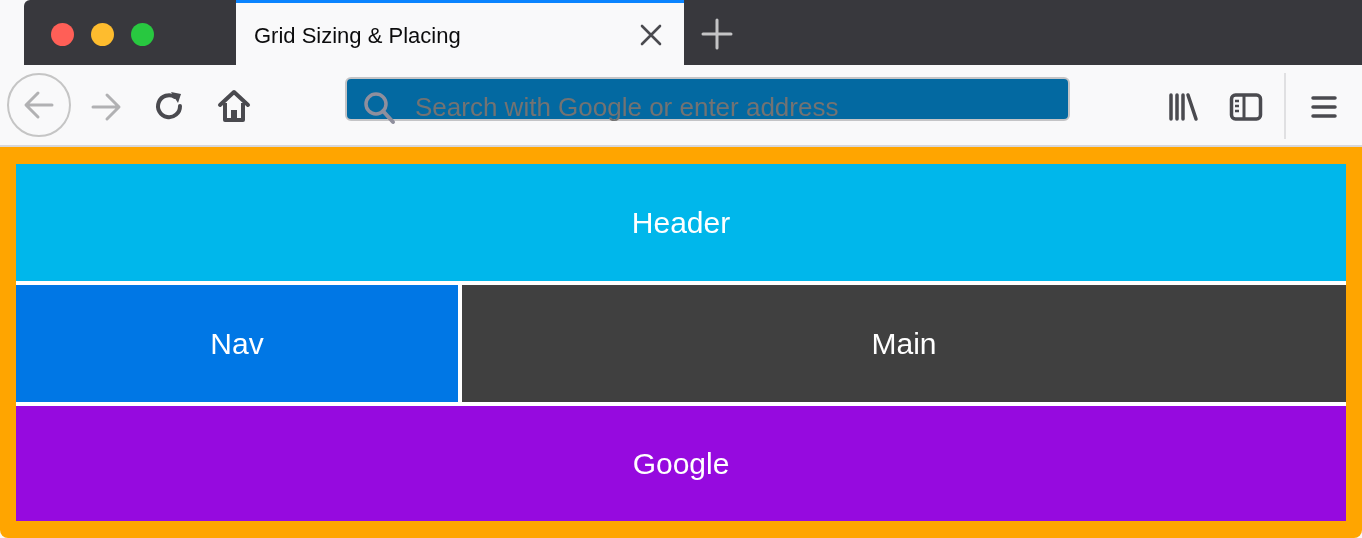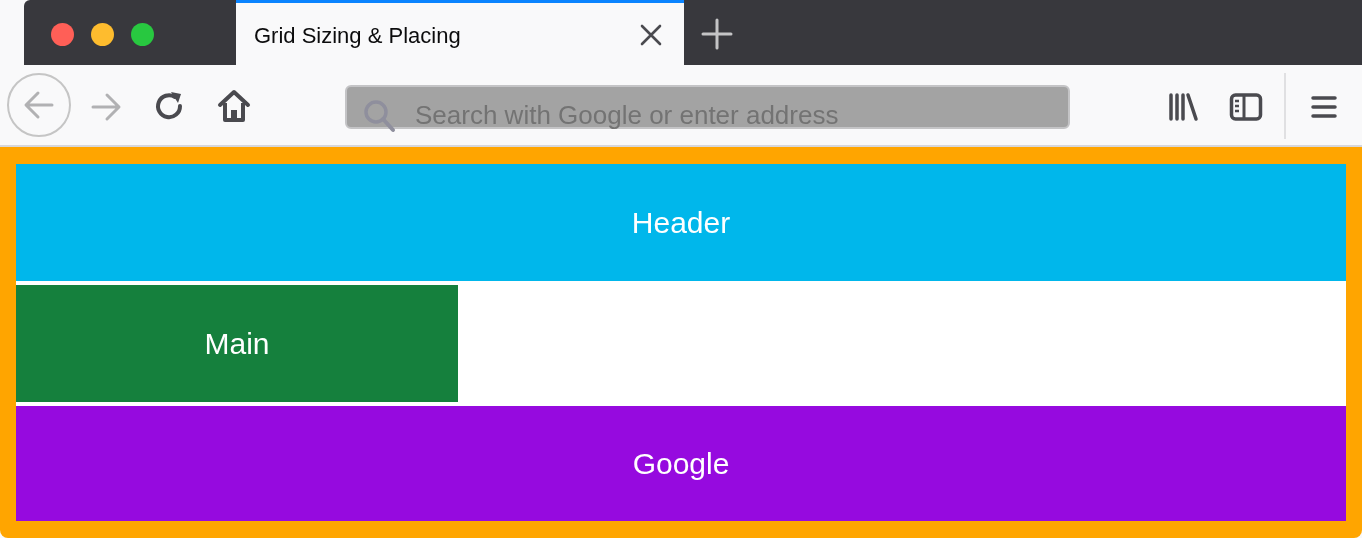--- a/index.html
+++ b/index.html
@@ -6,21 +6,21 @@
   body { width:1362px; height:538px; overflow:hidden; background:#f9f9fa; font-family:"Liberation Sans", sans-serif; position:relative; }
   .titlebar { position:absolute; left:0; top:0; width:1362px; height:65px; background:#38383d; border-top-left-radius:6px; border-top-right-radius:6px;margin-left:24px; }
   .light { position:absolute; top:23px; width:23px; height:23px; border-radius:50%; }
   .tab { position:absolute; left:212px; top:0; width:448px; height:65px; background:#f9f9fa; border-top:3px solid #0a84ff; box-sizing:border-box; }
   .tab-title { position:absolute; left:18px; top:20px; font-size:22px; color:#0c0c0d; }
   .tab-close { position:absolute; right:20px; top:19px; width:26px; height:26px; }
   .newtab { position:absolute; left:676px; top:17px; width:34px; height:34px; }
   .toolbar { position:absolute; left:0; top:65px; width:1362px; height:82px; background:#f9f9fa; border-bottom:2px solid #d7d7db; box-sizing:border-box; }
   .tb-btn { position:absolute; display:flex; align-items:center; justify-content:center; }
   .back { left:7px; top:8px; width:64px; height:64px; border:2px solid #c5c5c5; border-radius:50%; box-sizing:border-box; background:#f9f9fa; }
-  .urlbar { position:absolute; left:345px; top:12px; width:725px; height:44px; background:#a3a3a3; border:2px solid #c4c4c6; border-radius:6px; box-sizing:border-box;margin-top:8px; }
+  .urlbar { position:absolute; left:345px; top:12px; width:725px; height:44px; background:#0369a1; border:2px solid #c4c4c6; border-radius:6px; box-sizing:border-box; }
   .url-input { position:absolute; left:66px; top:0; width:640px; height:54px; border:none; outline:none; background:transparent; font-family:"Liberation Sans", sans-serif; font-size:26px; color:#0c0c0d; }
   .url-input::placeholder { color:#737373; }
   .sep { position:absolute; left:1284px; top:8px; width:2px; height:66px; background:#e0e0e2; }
   .page { position:absolute; left:0; top:147px; width:1362px; height:391px; background:#ffa500; border-bottom-right-radius:8px; border-bottom-left-radius:8px; }
   .grid { position:absolute; left:16px; top:17px; width:1330px; height:357px; background:#fff; display:grid; grid-template-columns:442px 884px; grid-template-rows:117px 117px 115px; gap:4px; }
   .cell { display:flex; align-items:center; justify-content:center; color:#fff; font-size:30px; }
   .header { grid-column:1 / 3; }
   .footer { grid-column:1 / 3; }
 </style>
 </head>
@@ -94,20 +94,23 @@
       <path d="M4 5 H26 M4 14 H26 M4 23 H26" stroke="#4a4a4f" stroke-width="3.5" stroke-linecap="round"></path>
     </svg>
   </div>
 </div>
 
 <div class="page">
   <div class="grid">
     <div class="cell header" style="background:#00b7eb;">
       <span>Header</span>
     </div>
-    <div class="cell" style="background:#15803d;">
+    <div class="cell" style="background:#0077e5;">
+      <span>Nav</span>
+    </div>
+    <div class="cell" style="background:#404040;">
       <span>Main</span>
     </div>
     <div class="cell footer" style="background:#960adf;">
       <span>Google</span>
     </div>
   </div>
 </div>
 
 </body></html>

